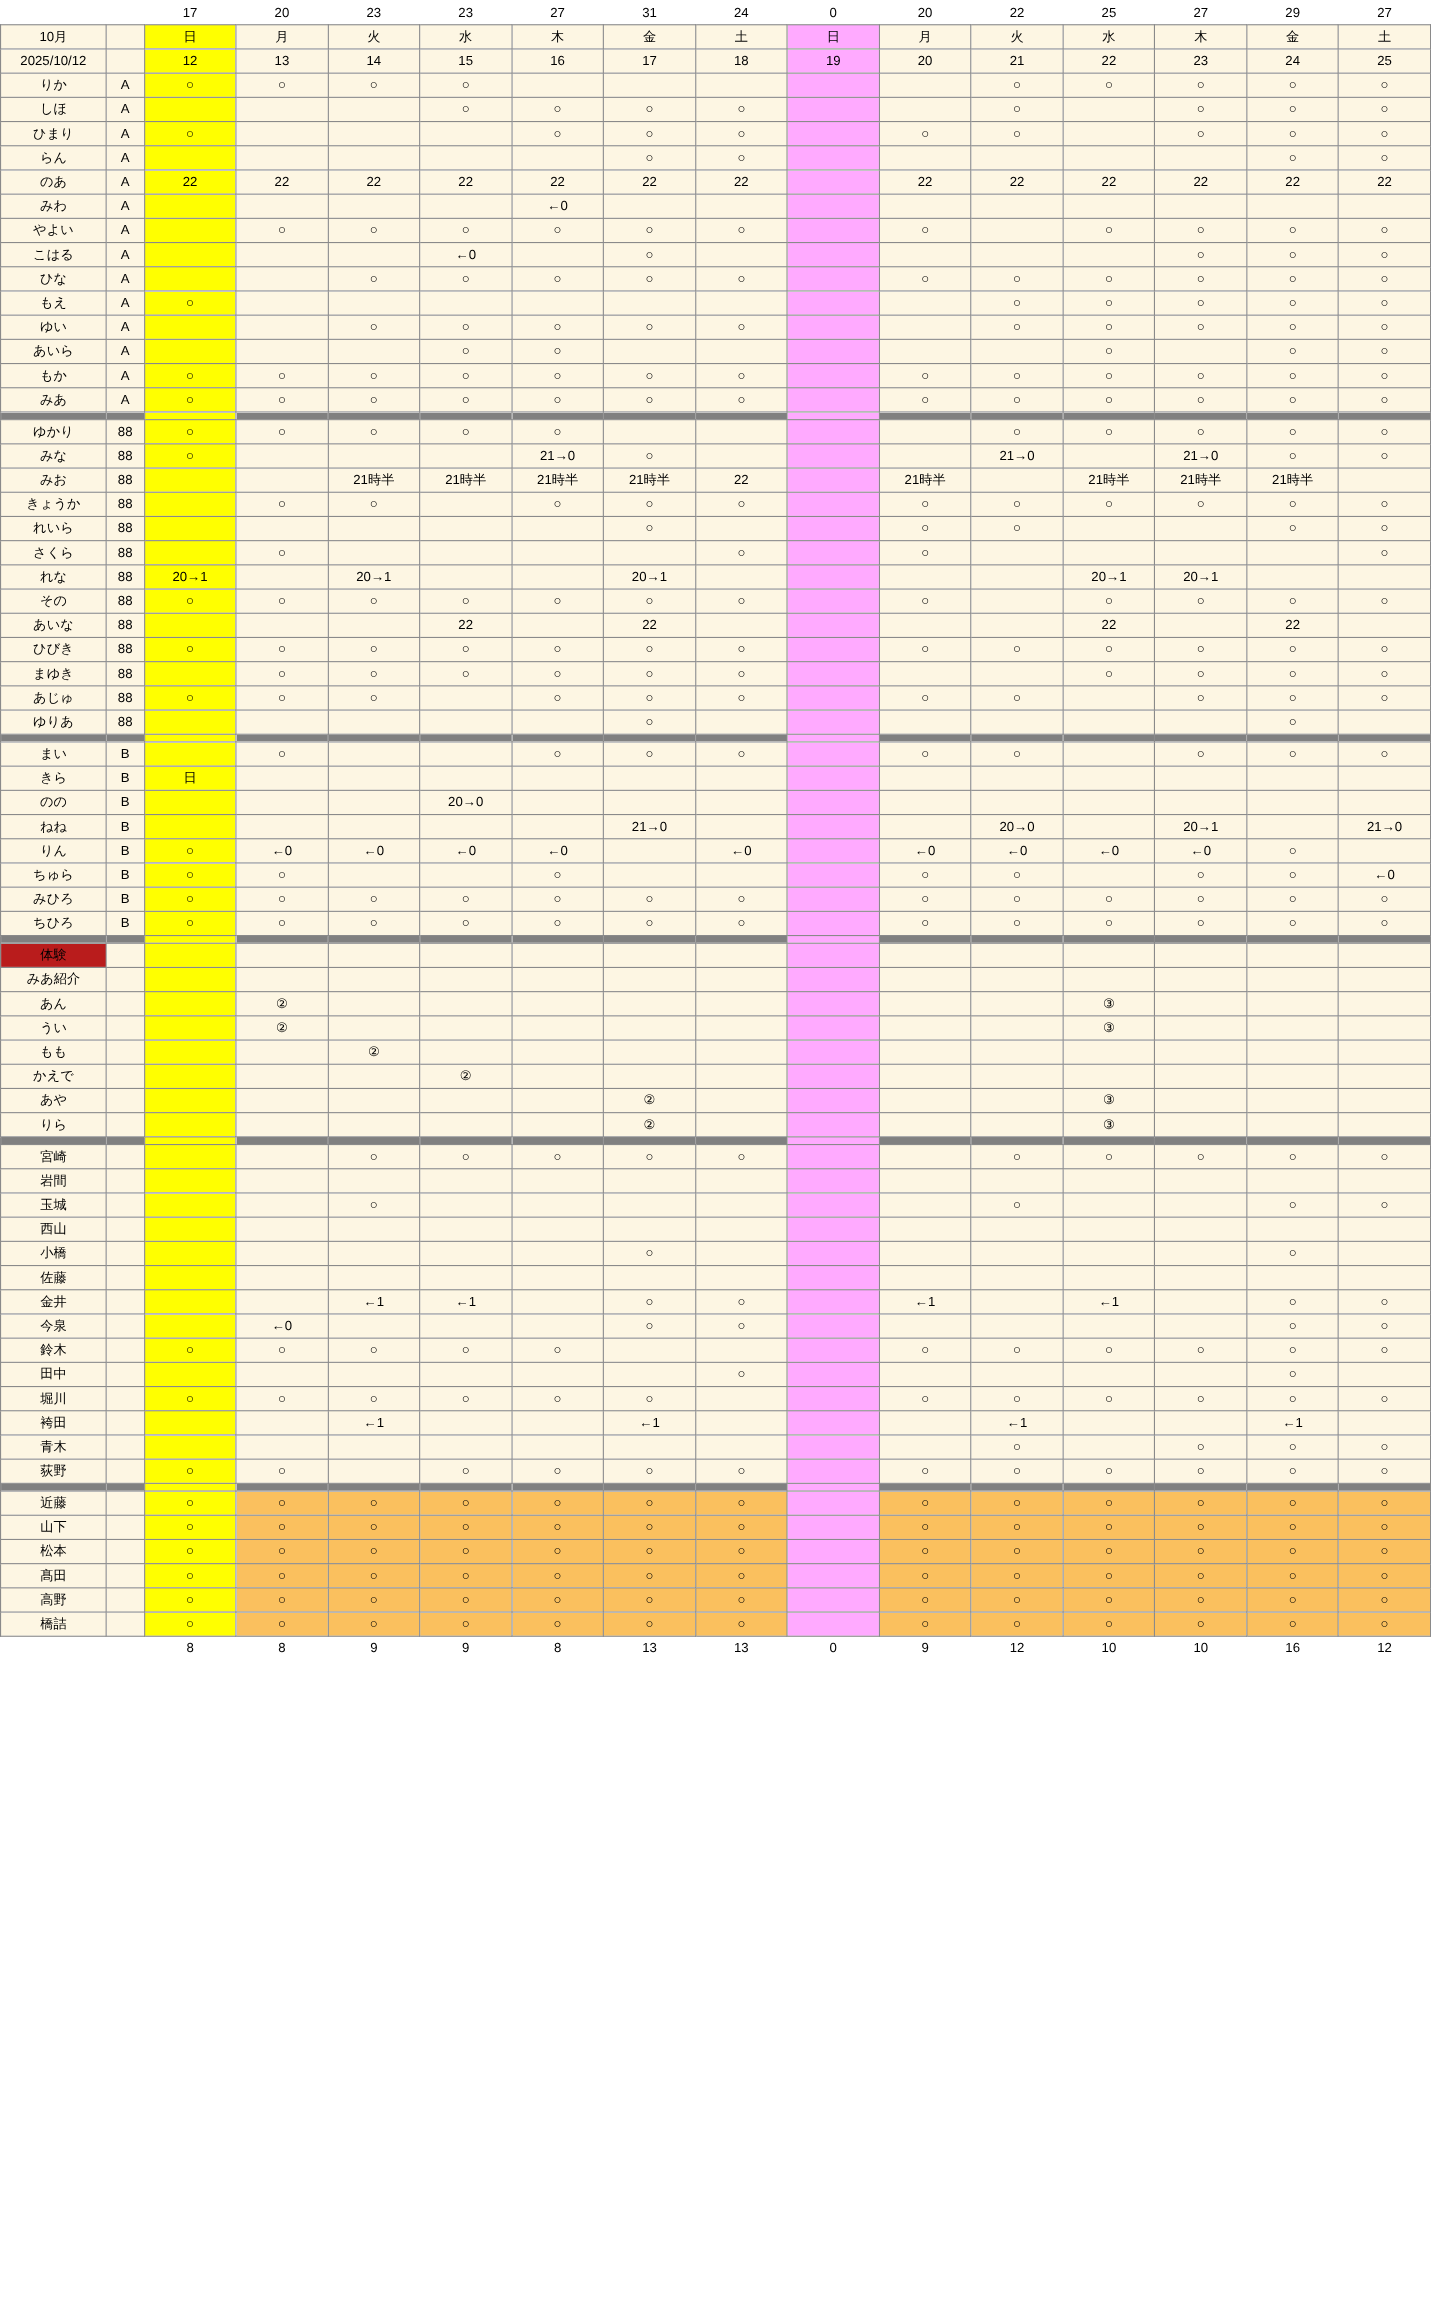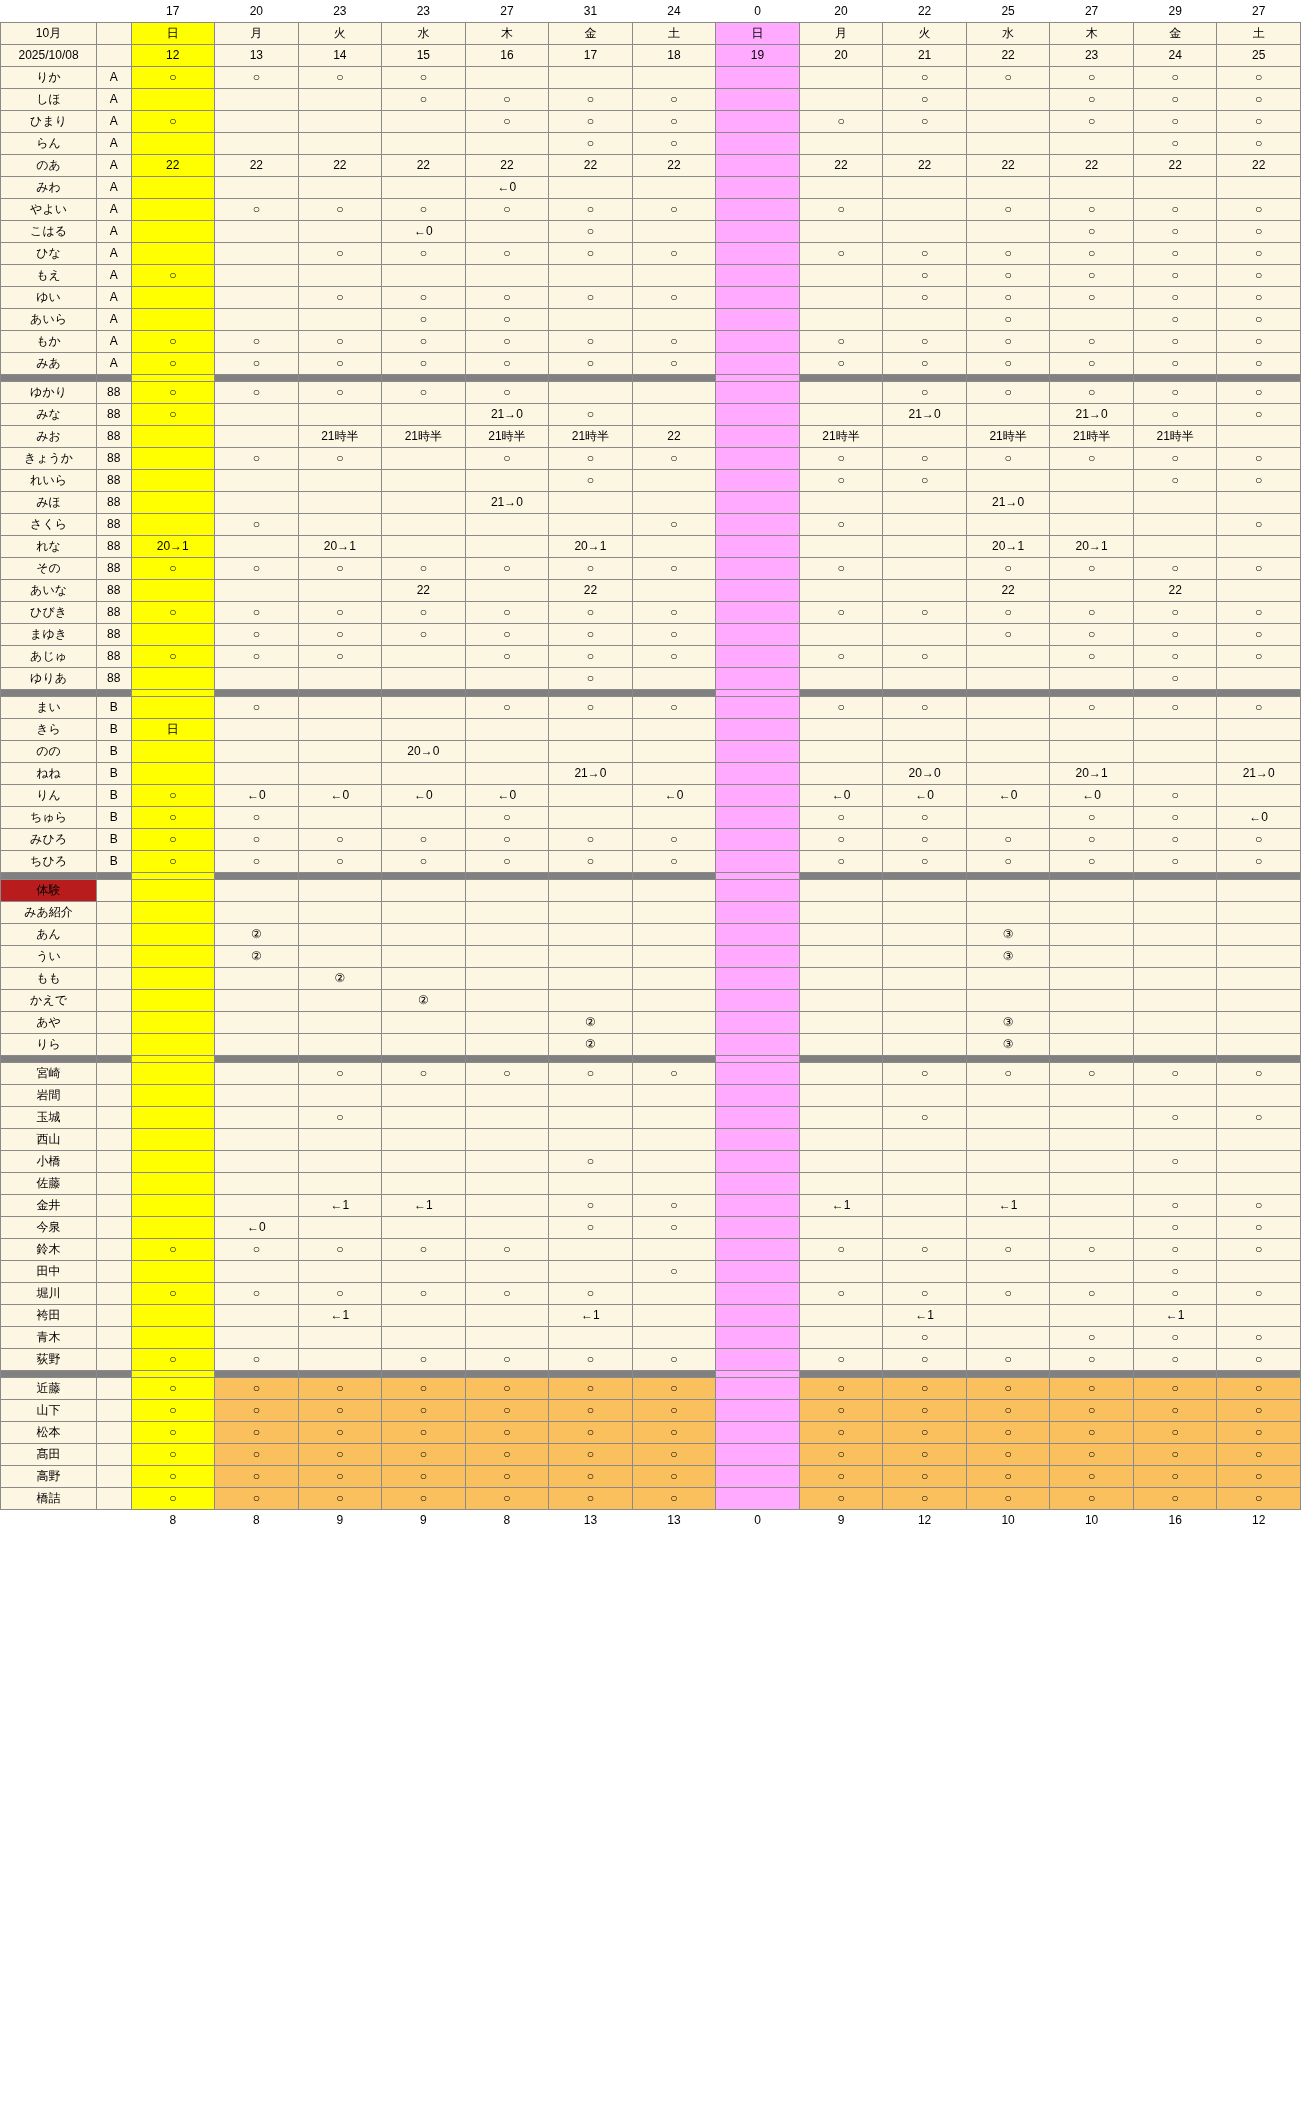--- a/index.html
+++ b/index.html
@@ -108,21 +108,21 @@
         <td class="daycell">土</td>
         <td class="daycell sun2">日</td>
         <td class="daycell">月</td>
         <td class="daycell">火</td>
         <td class="daycell">水</td>
         <td class="daycell">木</td>
         <td class="daycell">金</td>
         <td class="daycell">土</td>
       </tr>
       <tr>
-        <td class="hdr-date">2025/10/08</td>
+        <td class="hdr-date">2025/10/12</td>
         <td class="grpcell"></td>
         <td class="daycell sun">12</td>
         <td class="daycell">13</td>
         <td class="daycell">14</td>
         <td class="daycell">15</td>
         <td class="daycell">16</td>
         <td class="daycell">17</td>
         <td class="daycell">18</td>
         <td class="daycell sun2">19</td>
         <td class="daycell">20</td>
@@ -484,38 +484,20 @@
         <td class="daycell"></td>
         <td class="daycell">○</td>
         <td class="daycell"></td>
         <td class="daycell sun2"></td>
         <td class="daycell">○</td>
         <td class="daycell">○</td>
         <td class="daycell"></td>
         <td class="daycell"></td>
         <td class="daycell">○</td>
         <td class="daycell">○</td>
-      </tr>
-      <tr>
-        <td class="namecell">みほ</td>
-        <td class="grpcell">88</td>
-        <td class="daycell sun"></td>
-        <td class="daycell"></td>
-        <td class="daycell"></td>
-        <td class="daycell"></td>
-        <td class="daycell">21→0</td>
-        <td class="daycell"></td>
-        <td class="daycell"></td>
-        <td class="daycell sun2"></td>
-        <td class="daycell"></td>
-        <td class="daycell"></td>
-        <td class="daycell">21→0</td>
-        <td class="daycell"></td>
-        <td class="daycell"></td>
-        <td class="daycell"></td>
       </tr>
       <tr>
         <td class="namecell">さくら</td>
         <td class="grpcell">88</td>
         <td class="daycell sun"></td>
         <td class="daycell">○</td>
         <td class="daycell"></td>
         <td class="daycell"></td>
         <td class="daycell"></td>
         <td class="daycell"></td>

